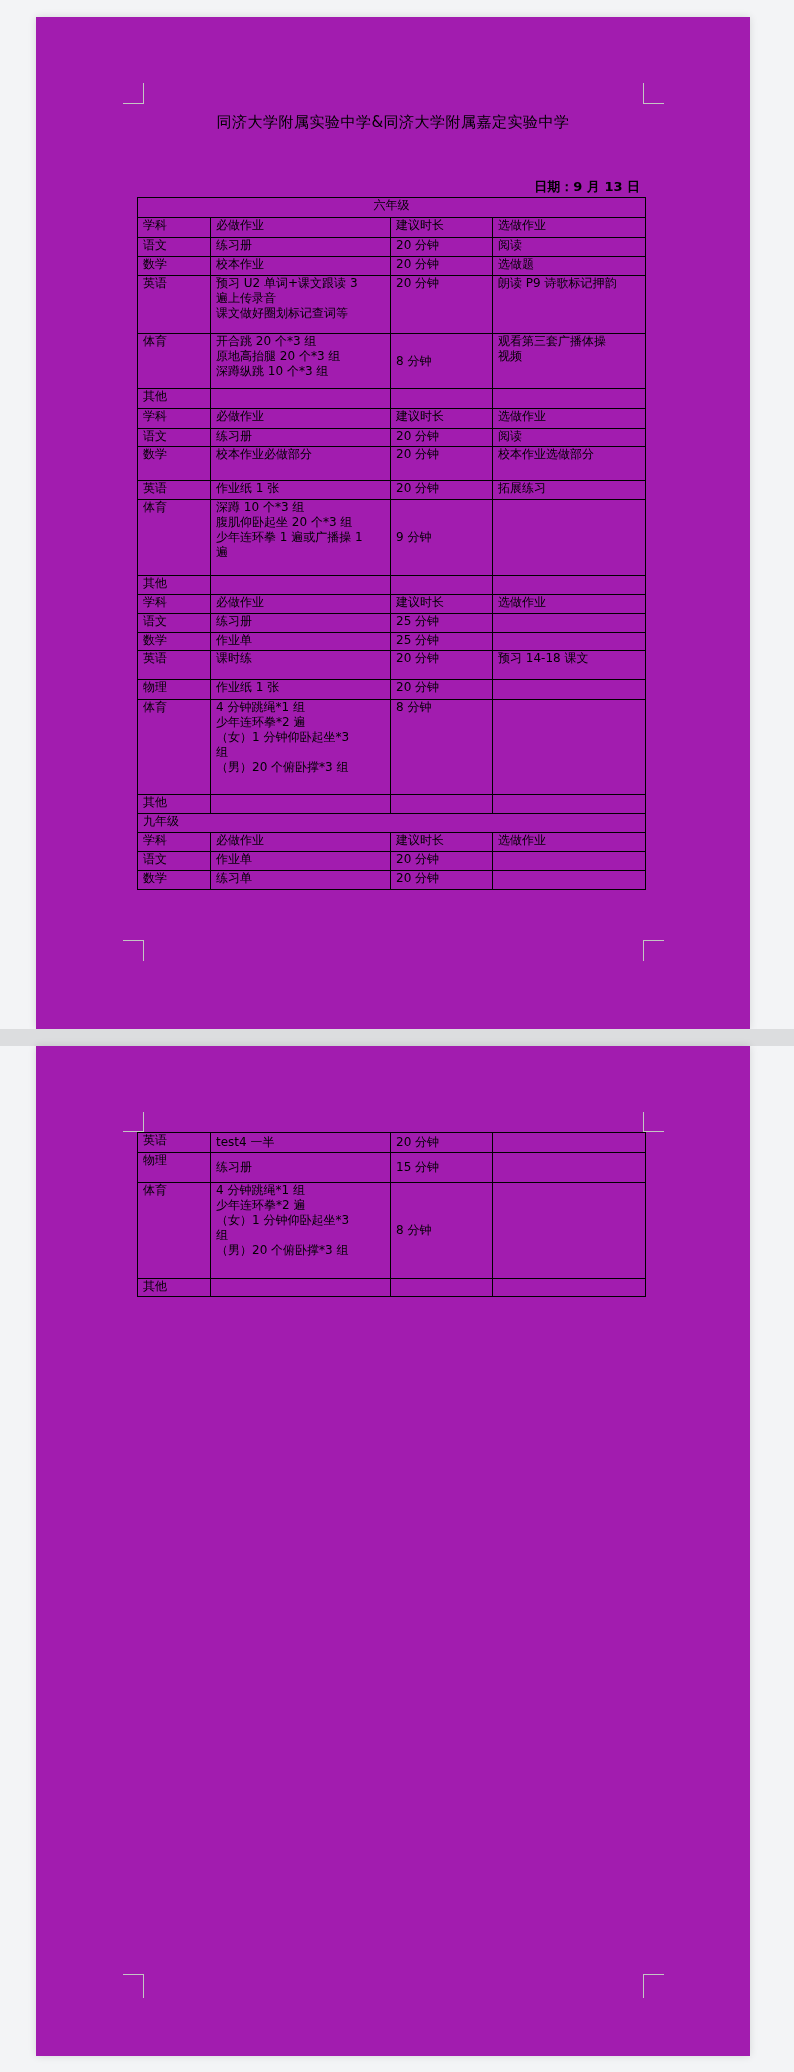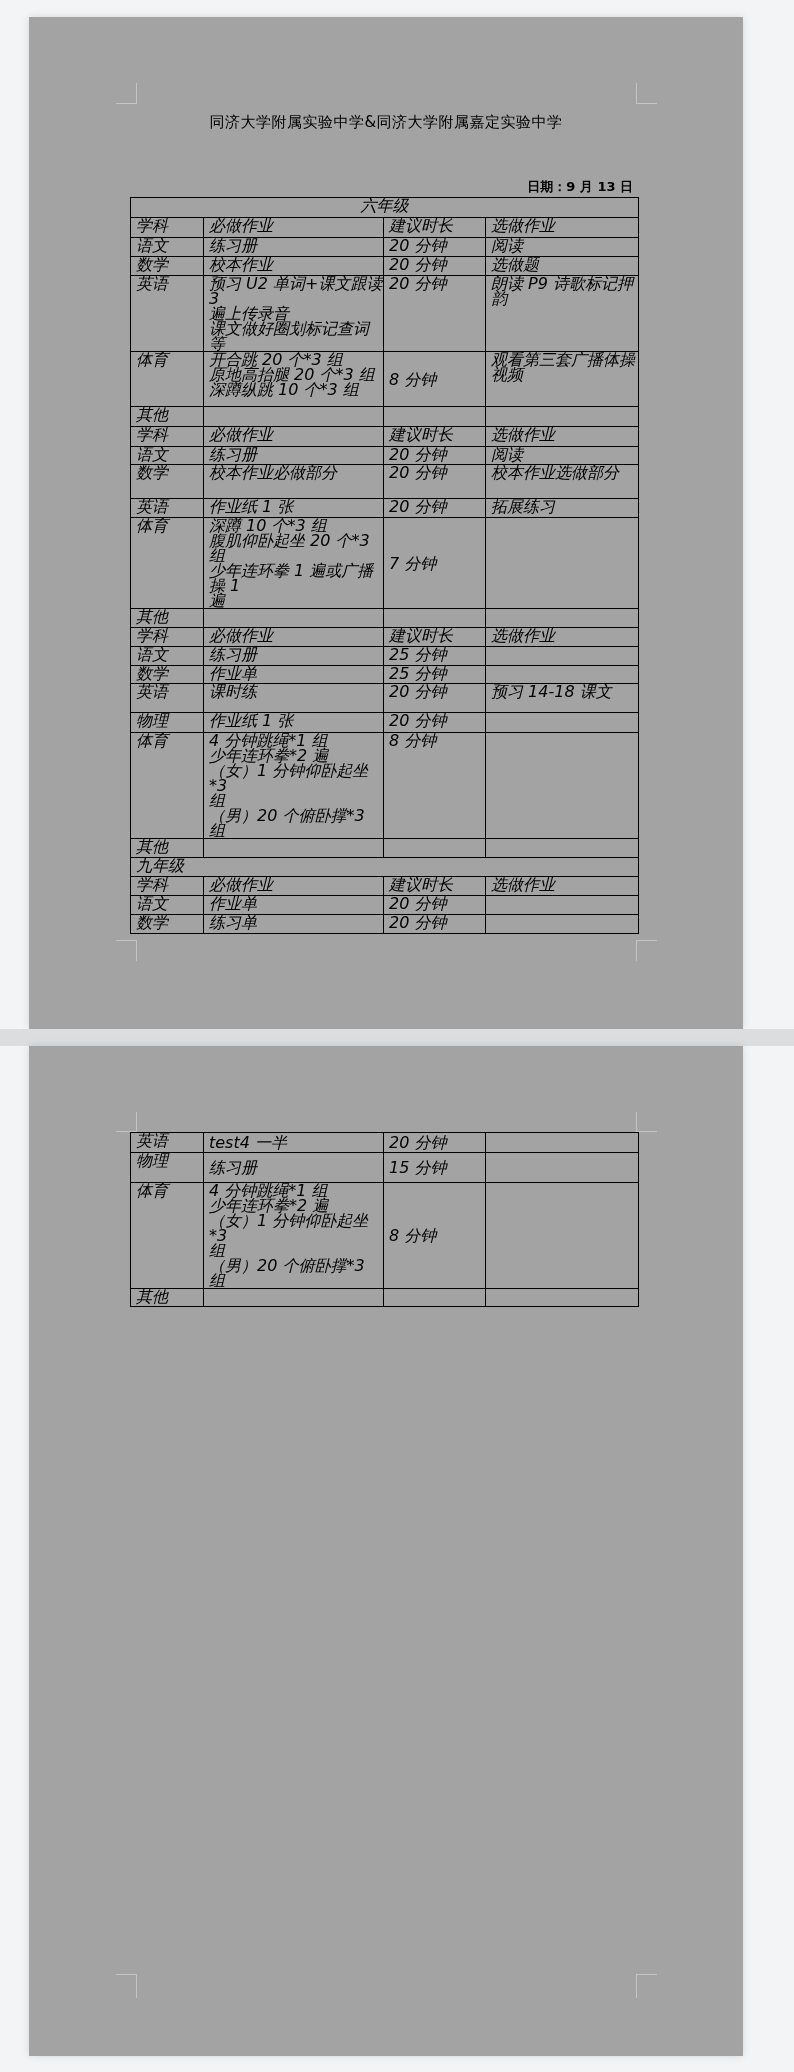--- a/index.html
+++ b/index.html
@@ -3,41 +3,41 @@
 <meta charset="utf-8">
 <style>
   html, body { margin:0; padding:0; }
   body {
     width:794px; height:2072px; position:relative; overflow:hidden;
     background:#f3f4f6;
     font-family:"DejaVu Sans","Liberation Sans",sans-serif;
     color:#000;
   }
   .page {
-    position:absolute; left:29px; width:714px; background:#a3a3a3;
+    position:absolute; left:36px; width:714px; background:#a21caf;
     box-shadow:0 0 8px rgba(0,0,0,0.12);
   }
   #page1 { top:17px; height:1012px; }
   #page2 { top:1046px; height:1010px; }
   .gap { position:absolute; left:0; width:794px; top:1029px; height:17px; background:#dcdddf; }
   .mark { position:absolute; background:#c4c4c4; }
   .title {
     position:absolute; left:0; width:714px; text-align:center;
     font-size:15px; letter-spacing:0.5px;
   }
   .subtitle {
     position:absolute; left:0; width:714px; text-align:center;
     font-size:21px; letter-spacing:2px;
   }
   .date {
     position:absolute; right:110px; font-size:13px;
   }
   table.hw {
     position:absolute; border-collapse:collapse; table-layout:fixed;
-    font-size:16px; line-height:15px;font-style:italic;
+    font-size:12px; line-height:15px;
   }
   table.hw td {
     border:1px solid #000; padding:0 0 0 5px; vertical-align:top;
     white-space:pre-line; overflow:hidden;
   }
   table.hw td.mid { vertical-align:middle; }
   table.hw td.center { text-align:center; padding-left:0; }
 </style>
 </head>
 <body>
@@ -133,21 +133,21 @@
       <td>作业纸 1 张</td>
       <td>20 分钟</td>
       <td>拓展练习</td>
     </tr>
     <tr style="height:76px">
       <td>体育</td>
       <td>深蹲 10 个*3 组
 腹肌仰卧起坐 20 个*3 组
 少年连环拳 1 遍或广播操 1
 遍</td>
-      <td class="mid">7 分钟</td>
+      <td class="mid">9 分钟</td>
       <td></td>
     </tr>
     <tr style="height:19px">
       <td>其他</td>
       <td></td>
       <td></td>
       <td></td>
     </tr>
 
     <tr style="height:19px">

